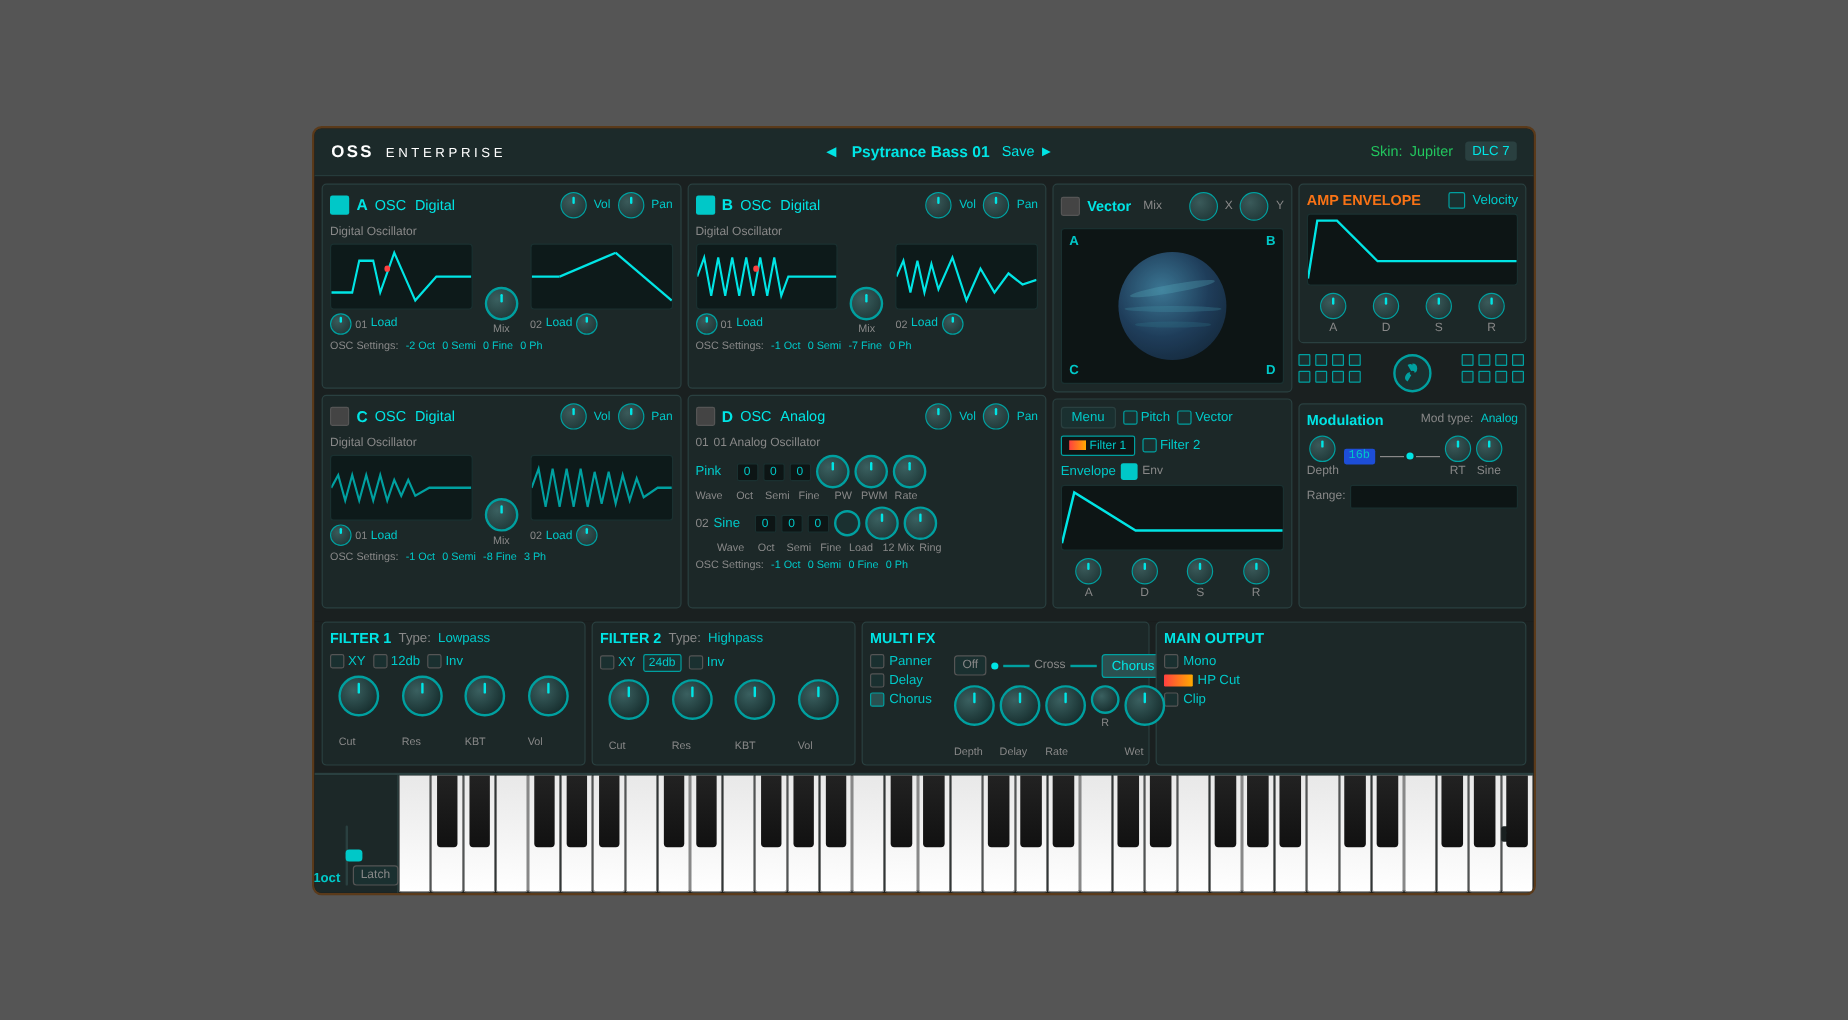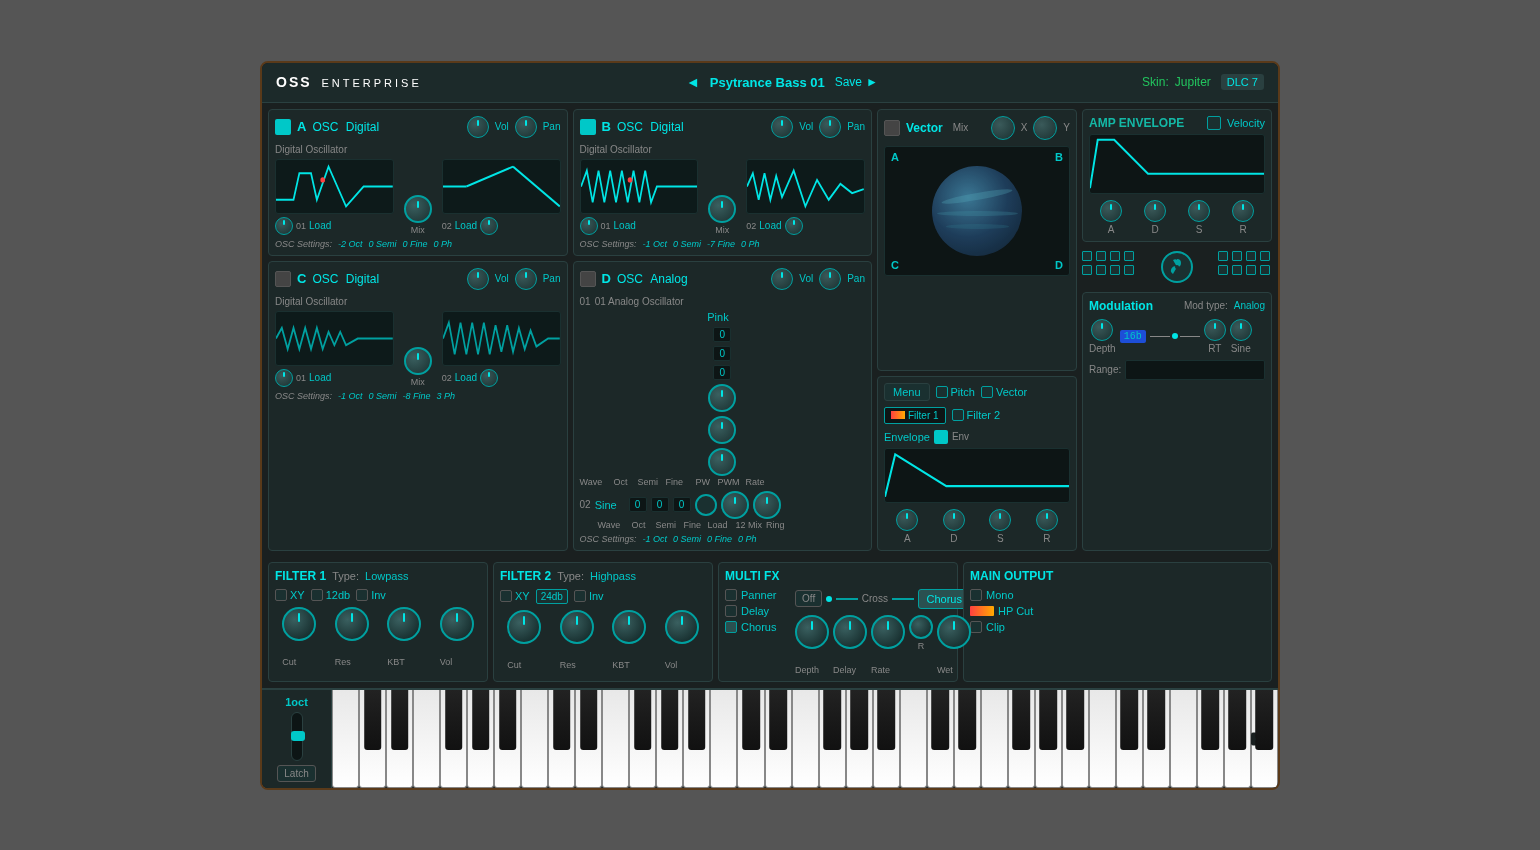--- a/index.html
+++ b/index.html
@@ -226,21 +226,20 @@
       height: 7px;
       background: #00e5e5;
       border-radius: 1px;
     }
     .osc-settings {
       color: #888;
       font-size: 9px;
       display: flex;
       gap: 6px;
       flex-wrap: wrap;
-      font-style: italic;
     }
     .setting-val { color: #00c8c8; }
     .vector-header {
       display: flex;
       align-items: center;
       gap: 6px;
       margin-bottom: 6px;
     }
     .vector-toggle {
       width: 16px; height: 16px;
@@ -289,21 +288,21 @@
     .corner-b { top: 4px; right: 6px; }
     .corner-c { bottom: 4px; left: 6px; }
     .corner-d { bottom: 4px; right: 6px; }
     .amp-header {
       display: flex;
       align-items: center;
       gap: 6px;
       margin-bottom: 4px;
     }
     .amp-title {
-      color: #14b8a6;
+      color: #f97316;
       font-size: 12px;
       font-weight: bold;
     }
     .velocity-toggle {
       width: 14px; height: 14px;
       background: #1a3030;
       border: 1px solid #00a0a0;
       border-radius: 2px;
       margin-left: auto;
     }
@@ -663,22 +662,22 @@
       border-top: 2px solid #2a4040;
       display: flex;
       align-items: stretch;
       height: 100px;
     }
     .keyboard-controls {
       width: 70px;
       background: #1c2828;
       border-right: 1px solid #2a4040;
       display: flex;
-      flex-direction: column;
-      align-items: center;
+      flex-direction: row;
+      align-items: flex-end;
       justify-content: center;
       gap: 4px;
       padding: 6px;
     }
     .oct-label {
       color: #00c8c8;
       font-size: 11px;
       font-weight: bold;
     }
     .pitch-slider {
@@ -1181,21 +1180,21 @@
           <div class="knob-small"></div>
           <span class="ctrl-label">Pan</span>
         </div>
       </div>
 
       <div style="margin-bottom:4px;">
         <div class="analog-row">
           <span class="analog-num">01</span>
           <span style="color:#888; font-size:10px;">01 Analog Oscillator</span>
         </div>
-        <div style="display:flex; align-items:center; gap:4px; margin-top:2px;flex-direction:column;">
+        <div style="display:flex; align-items:center; gap:4px; margin-top:2px;">
           <span class="analog-type">Pink</span>
           <span class="val-box">0</span>
           <span class="val-box">0</span>
           <span class="val-box">0</span>
           <div class="knob-med"></div>
           <div class="knob-med"></div>
           <div class="knob-med"></div>
         </div>
         <div style="display:flex; gap:4px; font-size:9px; color:#888; margin-top:1px;">
           <span style="min-width:30px;">Wave</span>

